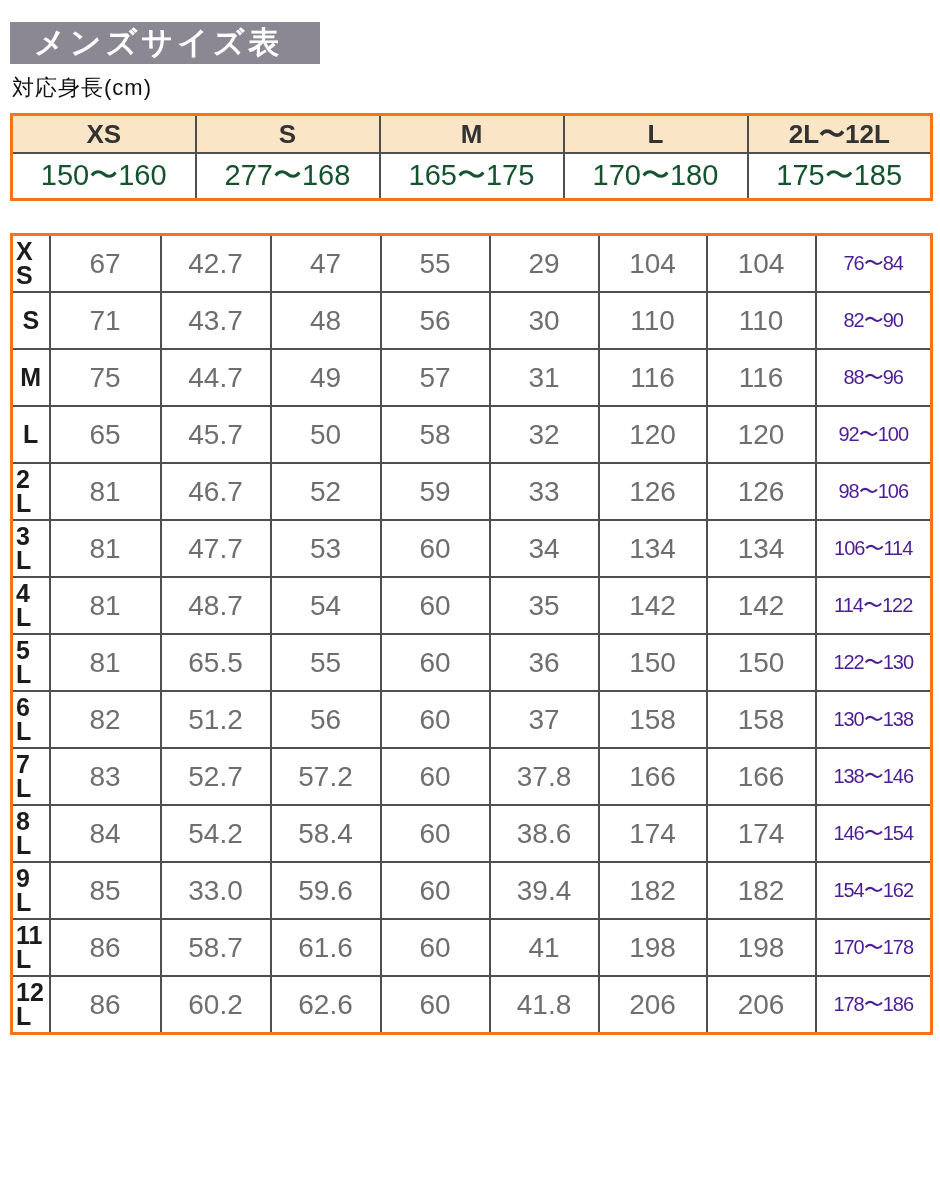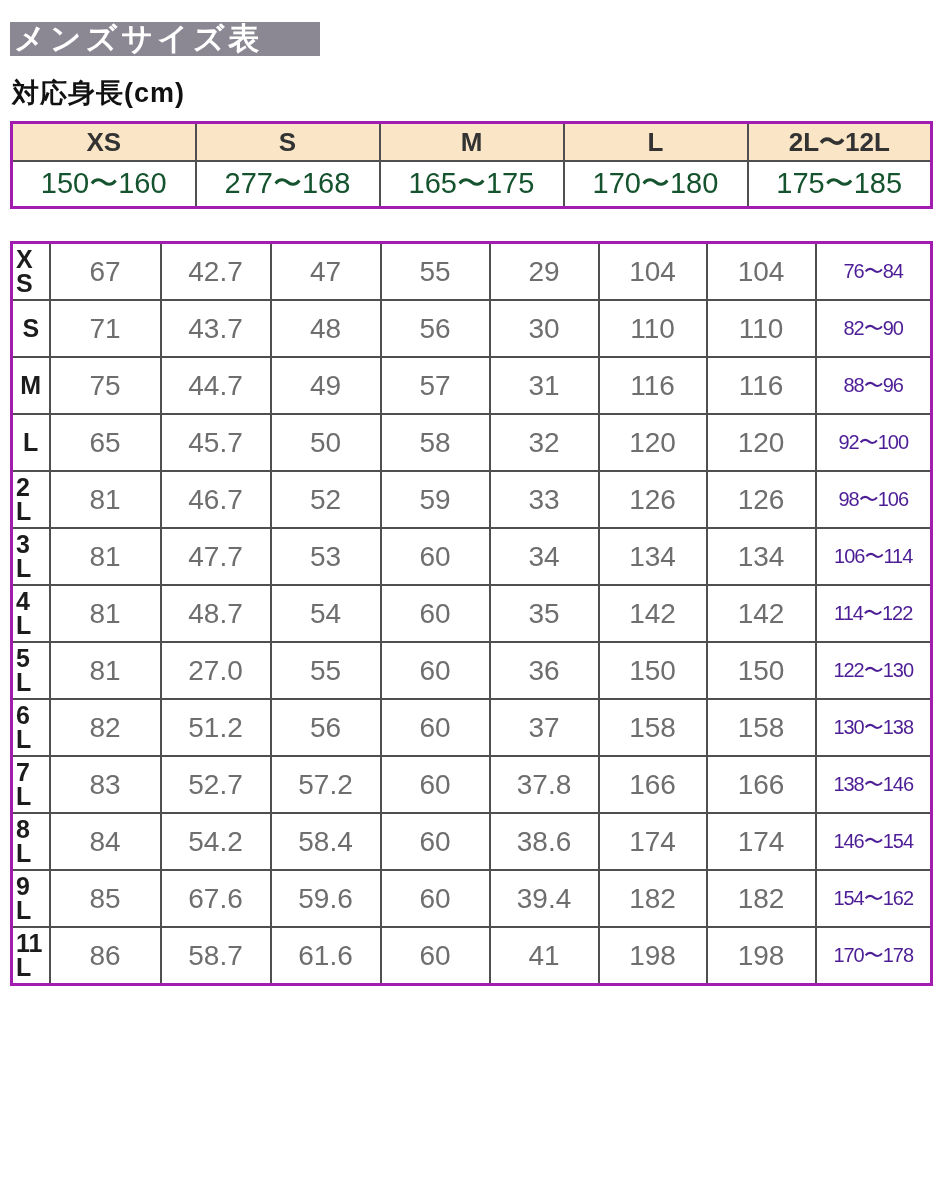--- a/index.html
+++ b/index.html
@@ -1,31 +1,31 @@
 <!DOCTYPE html>
 <html><head>
 <meta charset="utf-8">
 <style>
   html,body{margin:0;padding:0;background:#ffffff;}
   body{width:940px;height:1200px;font-family:"Liberation Sans","DejaVu Sans",sans-serif;}
   .page{box-sizing:border-box;padding:22px 10px 0 10px;}
 
   .title-bar{
-    width:310px;height:34px;background:#8B8894;color:#ffffff;
+    width:310px;height:42px;background:#8B8894;color:#ffffff;
     font-size:31px;font-weight:bold;letter-spacing:4px;
-    display:flex;align-items:center;padding-left:4px;box-sizing:border-box;
+    display:flex;align-items:center;padding-left:24px;box-sizing:border-box;
   }
 
   .section-heading{
-    font-size:27px;font-weight:bold;color:#111111;
-    margin:19px 0 10px 2px;letter-spacing:1px;
+    font-size:22px;font-weight:normal;color:#111111;
+    margin:9px 0 10px 2px;letter-spacing:1px;
   }
 
   table{border-collapse:collapse;table-layout:fixed;}
-  #height-table,#size-table{width:920px;border:3px solid #a21caf;}
+  #height-table,#size-table{width:920px;border:3px solid #f97316;}
   #height-table td,#size-table td,#size-table th{
     border:2px solid #4f4f4f;text-align:center;overflow:hidden;padding:0;
   }
 
   #height-table .hdr{background:#FAE5C7;color:#333333;font-weight:bold;font-size:26px;height:36px;}
   #height-table .val{color:#14532d;font-size:29px;height:44px;}
 
   #size-table{margin-top:32px;}
   #size-table th{background:#FAE5C7;color:#333333;font-weight:bold;font-size:27px;height:64px;}
   #size-table th.last-hdr{font-size:23px;text-align:left;padding-left:5px;line-height:1.15;}
@@ -173,21 +173,21 @@
           <td class="num">142</td>
           <td class="num">142</td>
           <td class="range">114〜122</td>
         </tr>
         <tr>
           <td class="size-label">
             <span class="stack">5</span>
             <span class="stack">L</span>
           </td>
           <td class="num">81</td>
-          <td class="num">27.0</td>
+          <td class="num">65.5</td>
           <td class="num">55</td>
           <td class="num">60</td>
           <td class="num">36</td>
           <td class="num">150</td>
           <td class="num">150</td>
           <td class="range">122〜130</td>
         </tr>
         <tr>
           <td class="size-label">
             <span class="stack">6</span>
@@ -229,21 +229,21 @@
           <td class="num">174</td>
           <td class="num">174</td>
           <td class="range">146〜154</td>
         </tr>
         <tr>
           <td class="size-label">
             <span class="stack">9</span>
             <span class="stack">L</span>
           </td>
           <td class="num">85</td>
-          <td class="num">67.6</td>
+          <td class="num">33.0</td>
           <td class="num">59.6</td>
           <td class="num">60</td>
           <td class="num">39.4</td>
           <td class="num">182</td>
           <td class="num">182</td>
           <td class="range">154〜162</td>
         </tr>
         <tr>
           <td class="size-label">
             <span class="stack">11</span>
@@ -251,16 +251,30 @@
           </td>
           <td class="num">86</td>
           <td class="num">58.7</td>
           <td class="num">61.6</td>
           <td class="num">60</td>
           <td class="num">41</td>
           <td class="num">198</td>
           <td class="num">198</td>
           <td class="range">170〜178</td>
         </tr>
+        <tr>
+          <td class="size-label">
+            <span class="stack">12</span>
+            <span class="stack">L</span>
+          </td>
+          <td class="num">86</td>
+          <td class="num">60.2</td>
+          <td class="num">62.6</td>
+          <td class="num">60</td>
+          <td class="num">41.8</td>
+          <td class="num">206</td>
+          <td class="num">206</td>
+          <td class="range">178〜186</td>
+        </tr>
       </tbody>
   </table>
 
 </div>
 
 </body></html>

